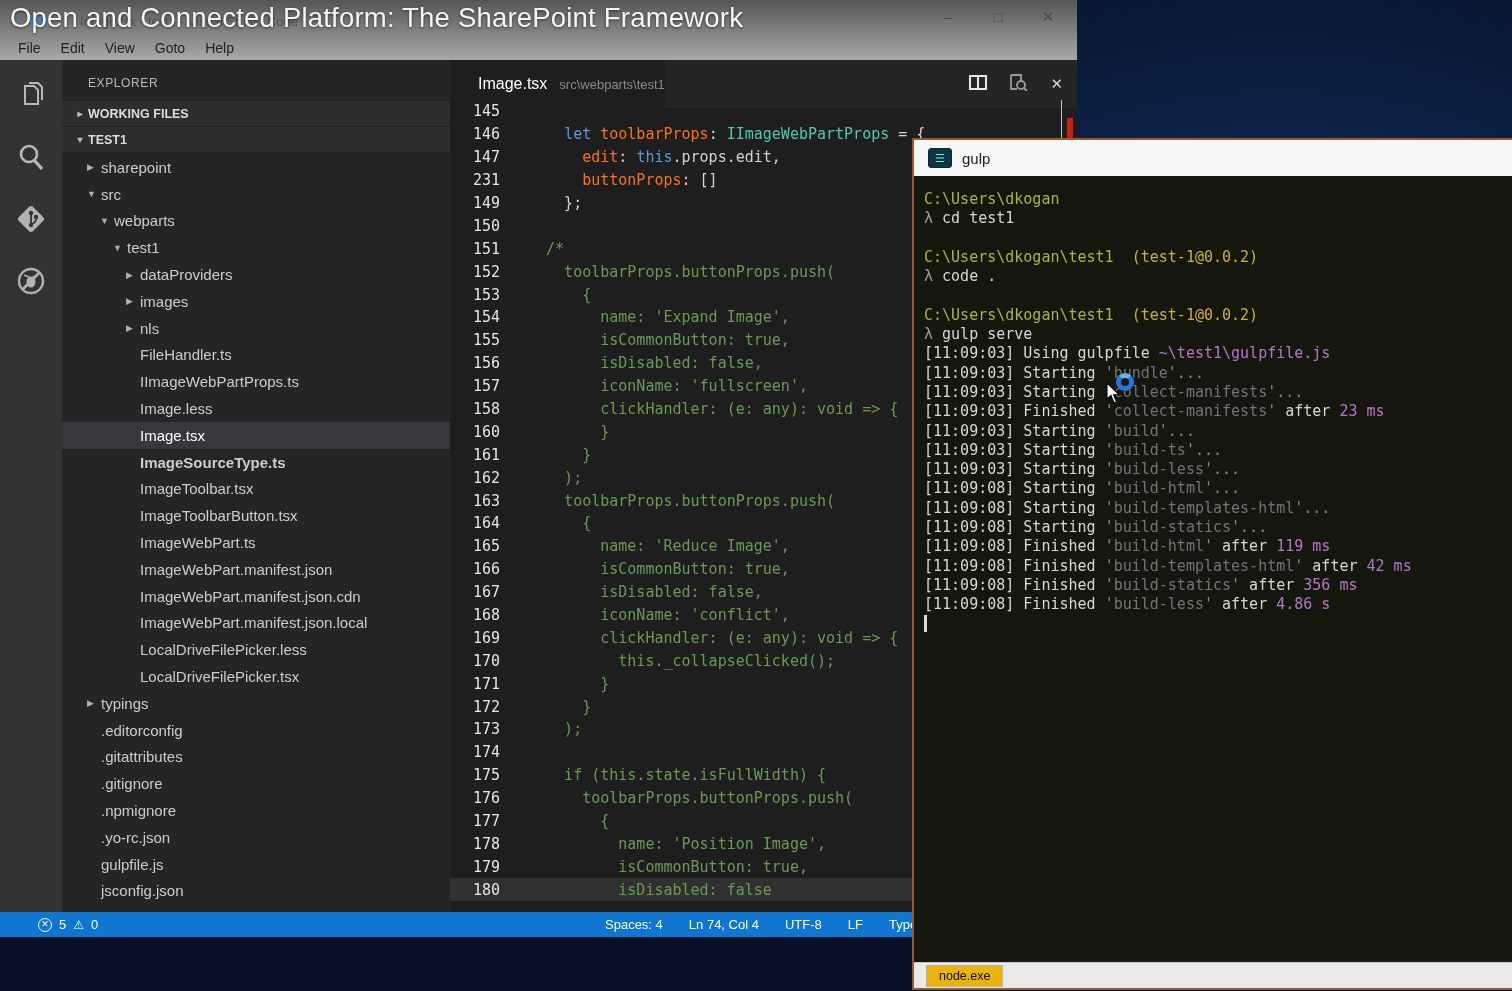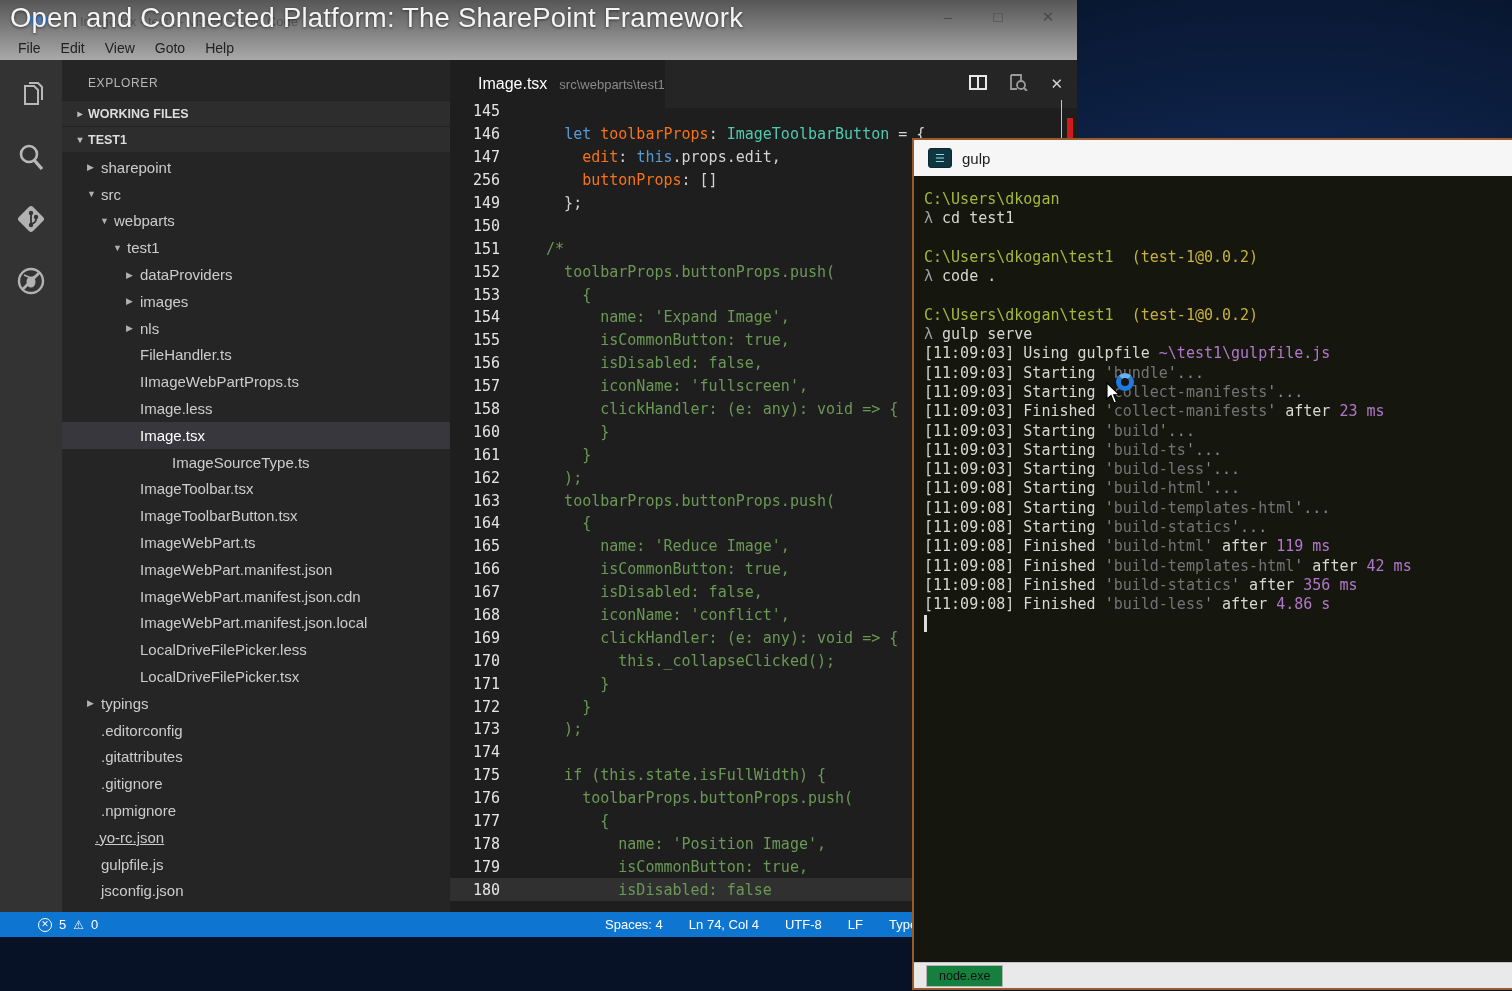--- a/index.html
+++ b/index.html
@@ -72,21 +72,21 @@
     color:#8fd8e8; font-size:11px; display:flex; align-items:center; justify-content:center; }
   .term-title { color:#1d1d1d; font-size:15px; }
   .term-body { position:absolute; left:0; right:0; top:38px; bottom:26px; padding:12px 0 0 10px; overflow:hidden;
     font-family:"DejaVu Sans Mono", monospace; font-size:15px; line-height:19.3px; white-space:pre; }
   .term-line { min-height:19.3px; }
   .tm-g { color:#a3b939; } .tm-y { color:#c9b13c; } .tm-gy { color:#9e9e9e; }
   .tm-w { color:#d8d8d0;margin-top:40px; } .tm-c { color:#737373; } .tm-m { color:#b277c9; } .tm-d { color:#8a8a8a; }
   .term-caret { display:inline-block; width:3px; height:17px; background:#dcdcdc; vertical-align:-3px; }
   .term-bottombar { position:absolute; left:0; right:0; bottom:0; height:26px; background:#e9e9e9;
     border-top:1px solid #c5c5c5; display:flex; align-items:center; padding-left:12px; }
-  .node-tab { background:#15803d; border:1px solid #b5b5b5; height:22px; padding:0 12px; display:flex;
+  .node-tab { background:#eab308; border:1px solid #b5b5b5; height:22px; padding:0 12px; display:flex;
     align-items:center; font-size:12.5px; color:#111; }
 
   
   .pointer-wrap { position:absolute; left:1106px; top:370px; z-index:10; }
   .busy-ring { position:absolute; left:10px; top:3px; width:18px; height:18px; border-radius:50%;
     border:5px solid #1e7ae0; border-top-color:#6db1f5; box-shadow:0 0 2px rgba(0,0,0,.4); }
   .arrow-cursor { position:absolute; left:0; top:12px; }
 </style>
 </head>
 <body>
@@ -194,21 +194,21 @@
             <span>IImageWebPartProps.ts</span>
           </div>
           <div class="tree-item" style="padding-left: 64px;">
             <span class="arrow"></span>
             <span>Image.less</span>
           </div>
           <div class="tree-item selected" style="padding-left: 64px;">
             <span class="arrow"></span>
             <span>Image.tsx</span>
           </div>
-          <div class="tree-item" style="padding-left: 96px;">
+          <div class="tree-item" style="padding-left: 64px; font-weight: bold;">
             <span class="arrow"></span>
             <span>ImageSourceType.ts</span>
           </div>
           <div class="tree-item" style="padding-left: 64px;">
             <span class="arrow"></span>
             <span>ImageToolbar.tsx</span>
           </div>
           <div class="tree-item" style="padding-left: 64px;">
             <span class="arrow"></span>
             <span>ImageToolbarButton.tsx</span>
@@ -250,21 +250,21 @@
             <span>.gitattributes</span>
           </div>
           <div class="tree-item" style="padding-left: 25px;">
             <span class="arrow"></span>
             <span>.gitignore</span>
           </div>
           <div class="tree-item" style="padding-left: 25px;">
             <span class="arrow"></span>
             <span>.npmignore</span>
           </div>
-          <div class="tree-item" style="padding-left: 19px; text-decoration: underline;">
+          <div class="tree-item" style="padding-left: 25px;">
             <span class="arrow"></span>
             <span>.yo-rc.json</span>
           </div>
           <div class="tree-item" style="padding-left: 25px;">
             <span class="arrow"></span>
             <span>gulpfile.js</span>
           </div>
           <div class="tree-item" style="padding-left: 25px;">
             <span class="arrow"></span>
             <span>jsconfig.json</span>
@@ -300,28 +300,28 @@
           <span style="font-size:15px;">✕</span>
         </div>
       </div>
       <div class="code">
           <div class="code-line">
             <span class="ln">145</span>
             <span class="code-text"></span>
           </div>
           <div class="code-line">
             <span class="ln">146</span>
-            <span class="code-text"><span class="tk-p">    </span><span class="tk-k">let</span><span class="tk-p"> </span><span class="tk-v">toolbarProps</span><span class="tk-p">: </span><span class="tk-t">ImageToolbarButton</span><span class="tk-p"> = {</span></span>
+            <span class="code-text"><span class="tk-p">    </span><span class="tk-k">let</span><span class="tk-p"> </span><span class="tk-v">toolbarProps</span><span class="tk-p">: </span><span class="tk-t">IImageWebPartProps</span><span class="tk-p"> = {</span></span>
           </div>
           <div class="code-line">
             <span class="ln">147</span>
             <span class="code-text"><span class="tk-p">      </span><span class="tk-v">edit</span><span class="tk-p">: </span><span class="tk-k">this</span><span class="tk-p">.props.edit,</span></span>
           </div>
           <div class="code-line">
-            <span class="ln">256</span>
+            <span class="ln">231</span>
             <span class="code-text"><span class="tk-p">      </span><span class="tk-v">buttonProps</span><span class="tk-p">: []</span></span>
           </div>
           <div class="code-line">
             <span class="ln">149</span>
             <span class="code-text"><span class="tk-p">    };</span></span>
           </div>
           <div class="code-line">
             <span class="ln">150</span>
             <span class="code-text"></span>
           </div>

